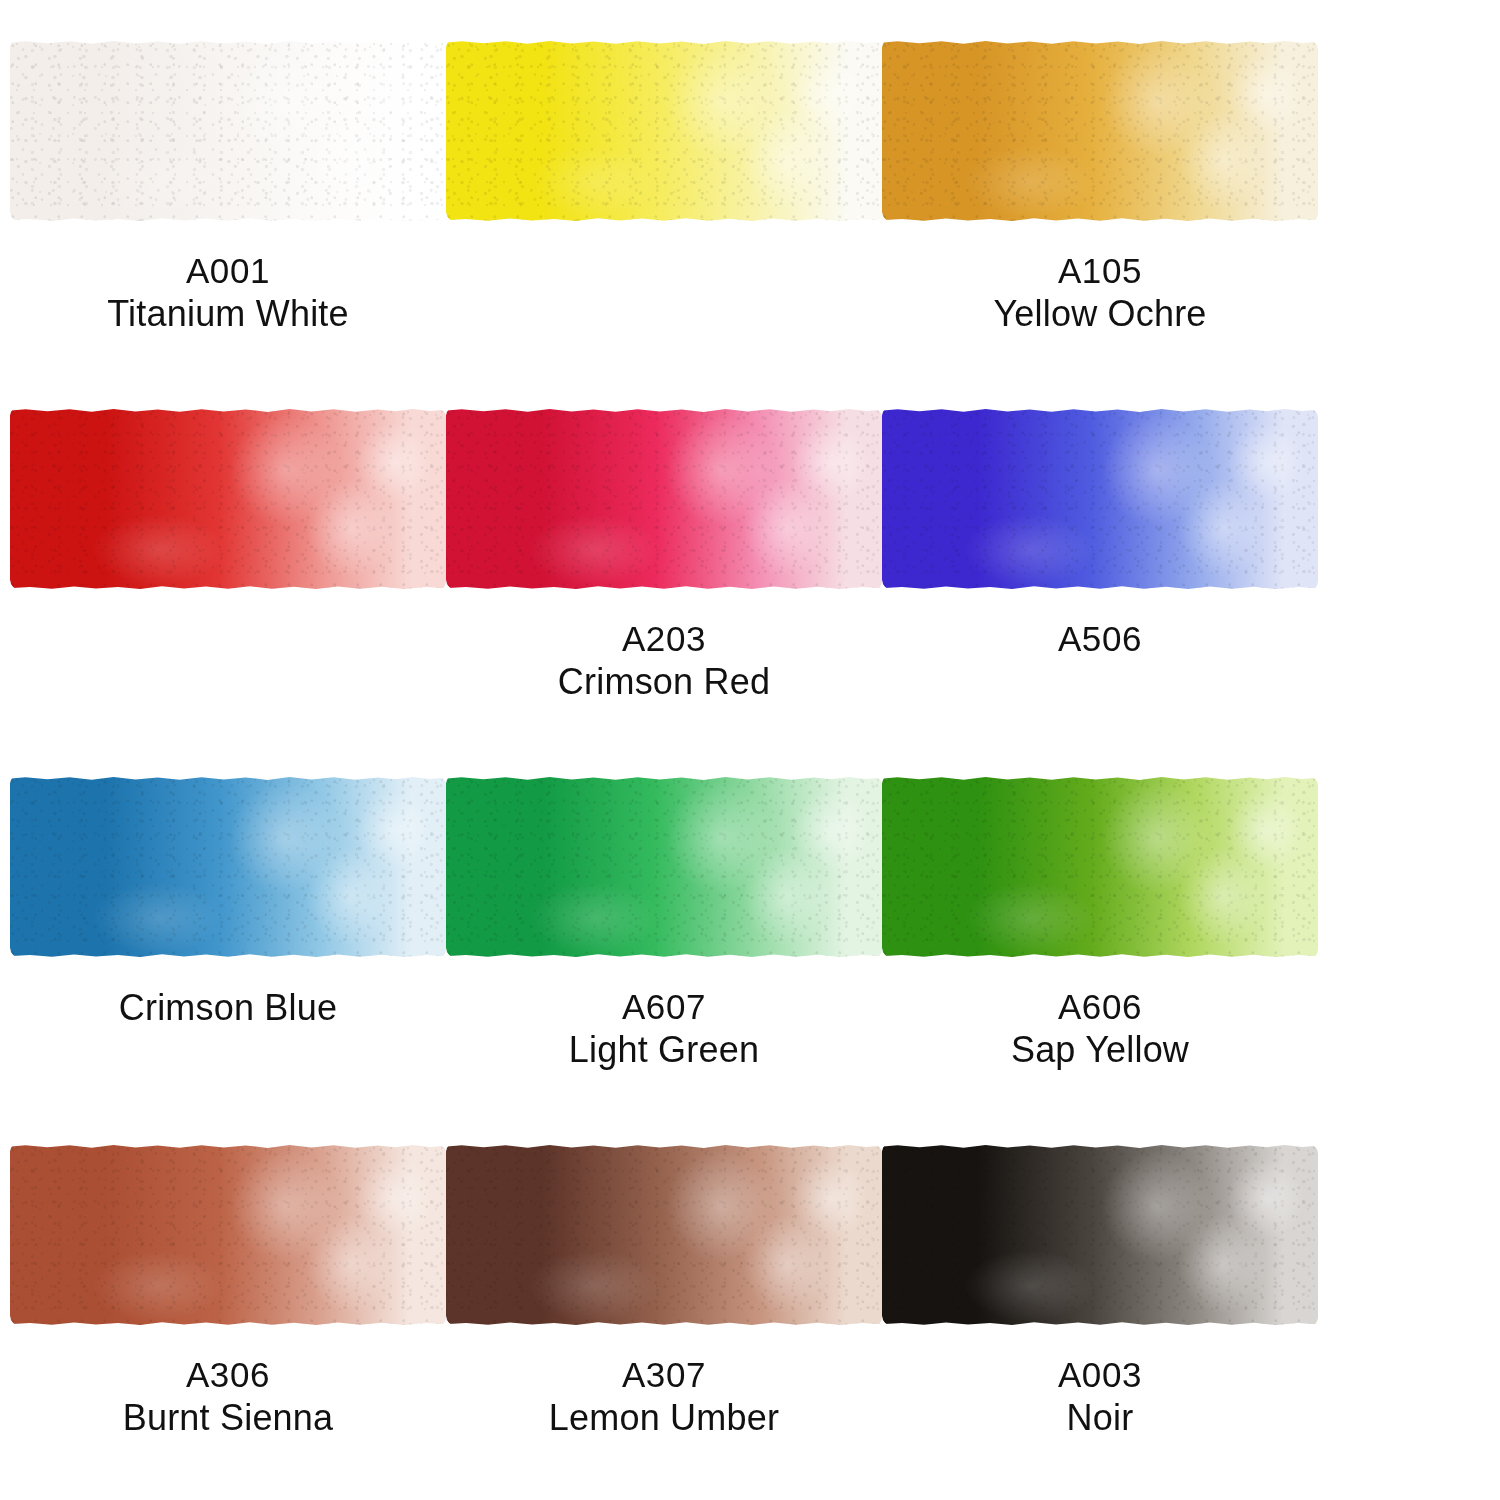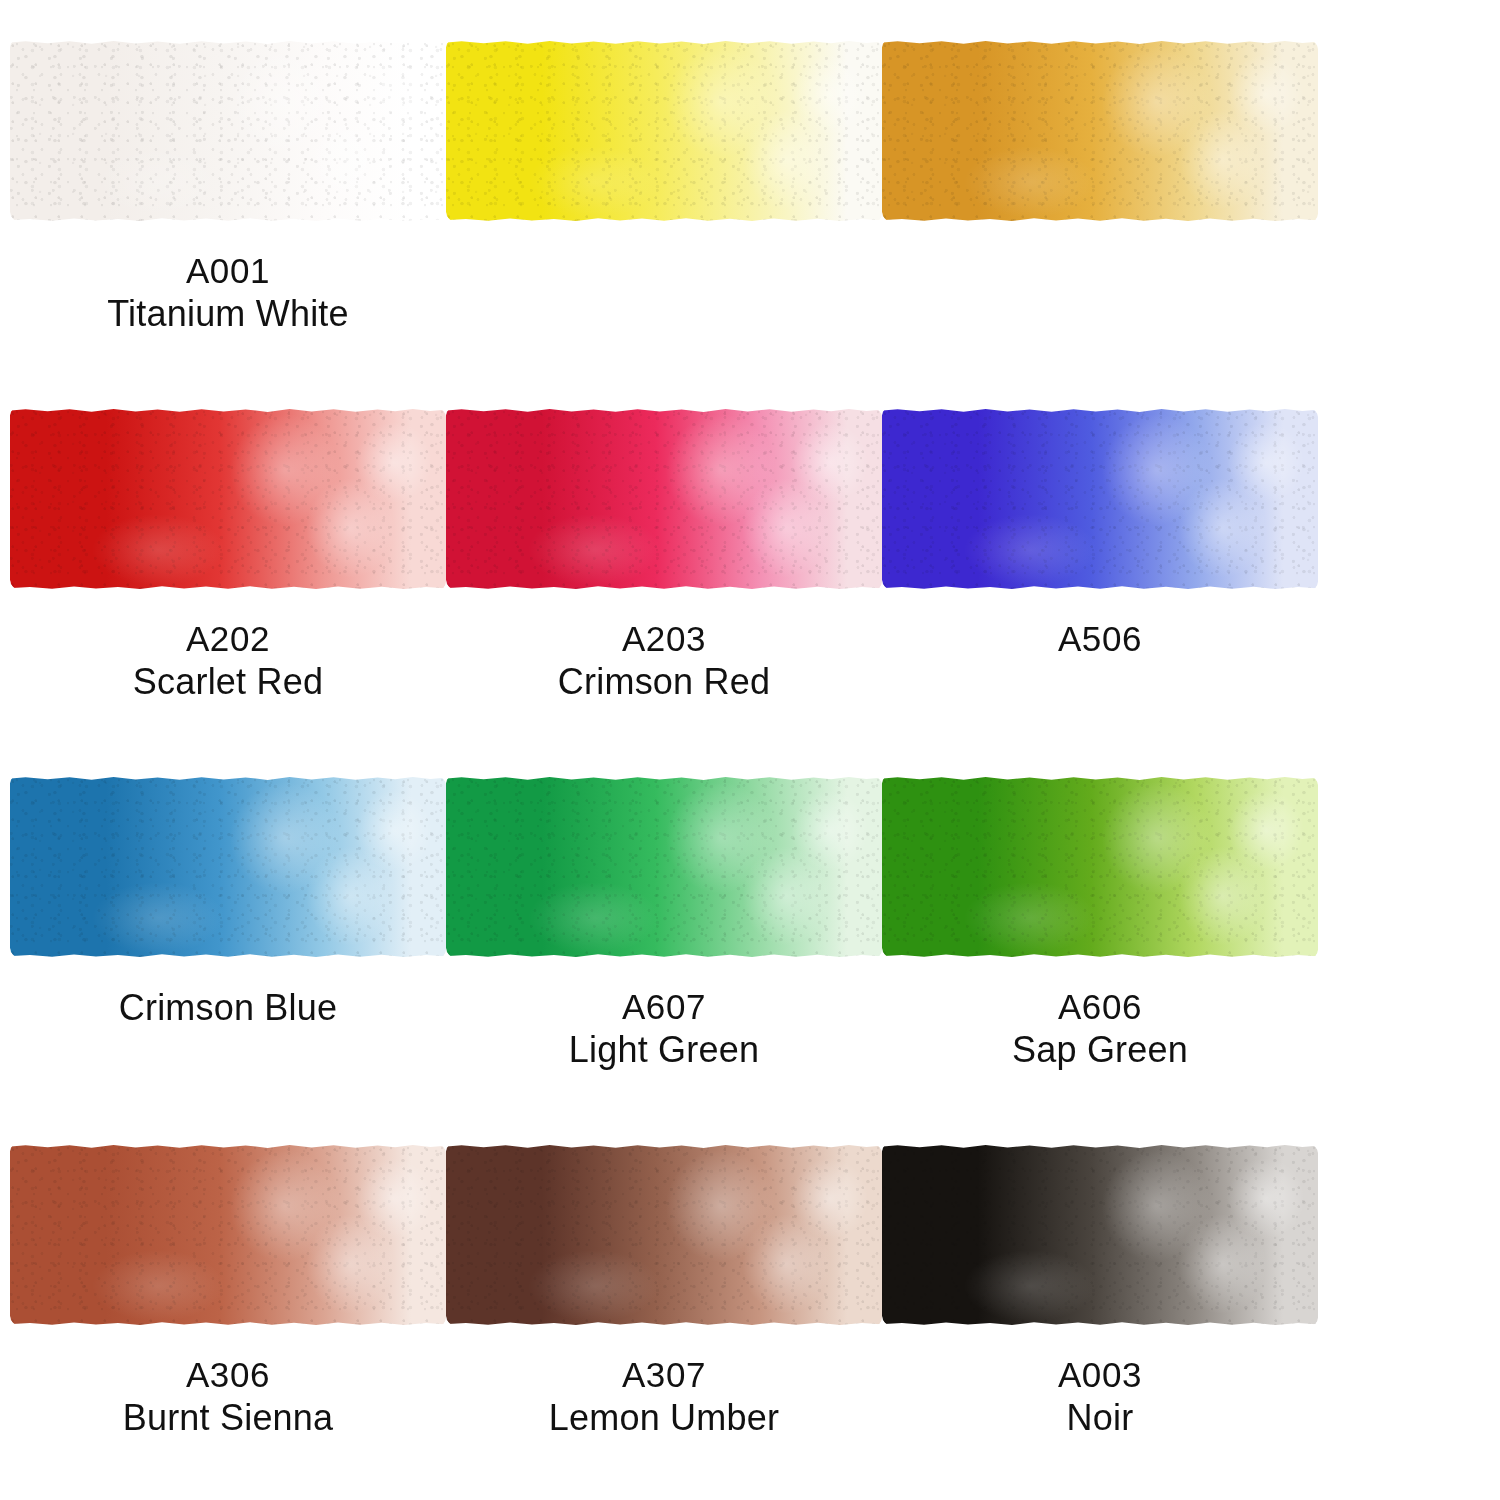--- a/index.html
+++ b/index.html
@@ -169,34 +169,34 @@
     <div class="swatch-cell">
       <div class="swatch-wash-wrap">
         <div class="swatch-wash">
           <div class="wash-gradient" style="background: linear-gradient(to right, rgb(215, 149, 38) 0%, rgb(215, 149, 38) 22%, rgb(230, 176, 62) 48%, rgb(240, 216, 143) 72%, rgb(247, 240, 220) 92%, rgb(247, 240, 220) 100%);"></div>
           <div class="wash-grain"></div>
           <div class="wash-bloom"></div>
         </div>
         <div class="wash-edge-top"></div>
         <div class="wash-edge-bottom"></div>
       </div>
+      <div class="swatch-caption">
+        <span class="swatch-code">A105</span>
+        <span class="swatch-name">Yellow Ochre</span>
+      </div>
     </div>
     <div class="swatch-cell">
       <div class="swatch-wash-wrap">
         <div class="swatch-wash">
           <div class="wash-gradient" style="background: linear-gradient(to right, rgb(204, 19, 18) 0%, rgb(204, 19, 18) 22%, rgb(226, 54, 52) 48%, rgb(239, 151, 146) 72%, rgb(248, 217, 213) 92%, rgb(248, 217, 213) 100%);"></div>
           <div class="wash-grain"></div>
           <div class="wash-bloom"></div>
         </div>
         <div class="wash-edge-top"></div>
         <div class="wash-edge-bottom"></div>
-      </div>
-      <div class="swatch-caption">
-        <span class="swatch-code">A202</span>
-        <span class="swatch-name">Scarlet Red</span>
       </div>
     </div>
     <div class="swatch-cell">
       <div class="swatch-wash-wrap">
         <div class="swatch-wash">
           <div class="wash-gradient" style="background: linear-gradient(to right, rgb(209, 18, 53) 0%, rgb(209, 18, 53) 22%, rgb(236, 42, 92) 48%, rgb(244, 144, 180) 72%, rgb(246, 223, 228) 92%, rgb(246, 223, 228) 100%);"></div>
           <div class="wash-grain"></div>
           <div class="wash-bloom"></div>
         </div>
         <div class="wash-edge-top"></div>
@@ -255,21 +255,21 @@
         <div class="swatch-wash">
           <div class="wash-gradient" style="background: linear-gradient(to right, rgb(46, 145, 17) 0%, rgb(46, 145, 17) 22%, rgb(99, 171, 28) 48%, rgb(178, 216, 97) 72%, rgb(226, 242, 184) 92%, rgb(226, 242, 184) 100%);"></div>
           <div class="wash-grain"></div>
           <div class="wash-bloom"></div>
         </div>
         <div class="wash-edge-top"></div>
         <div class="wash-edge-bottom"></div>
       </div>
       <div class="swatch-caption">
         <span class="swatch-code">A606</span>
-        <span class="swatch-name">Sap Green</span>
+        <span class="swatch-name">Sap Yellow</span>
       </div>
     </div>
     <div class="swatch-cell">
       <div class="swatch-wash-wrap">
         <div class="swatch-wash">
           <div class="wash-gradient" style="background: linear-gradient(to right, rgb(171, 79, 52) 0%, rgb(171, 79, 52) 22%, rgb(188, 99, 71) 48%, rgb(219, 164, 146) 72%, rgb(245, 231, 224) 92%, rgb(245, 231, 224) 100%);"></div>
           <div class="wash-grain"></div>
           <div class="wash-bloom"></div>
         </div>
         <div class="wash-edge-top"></div>

